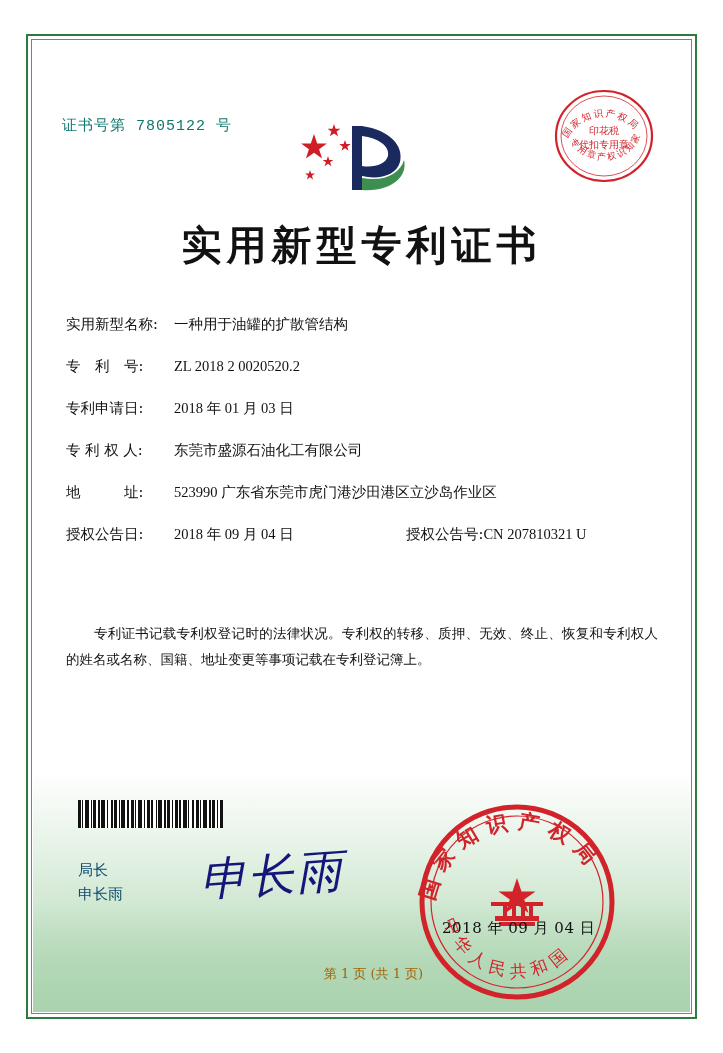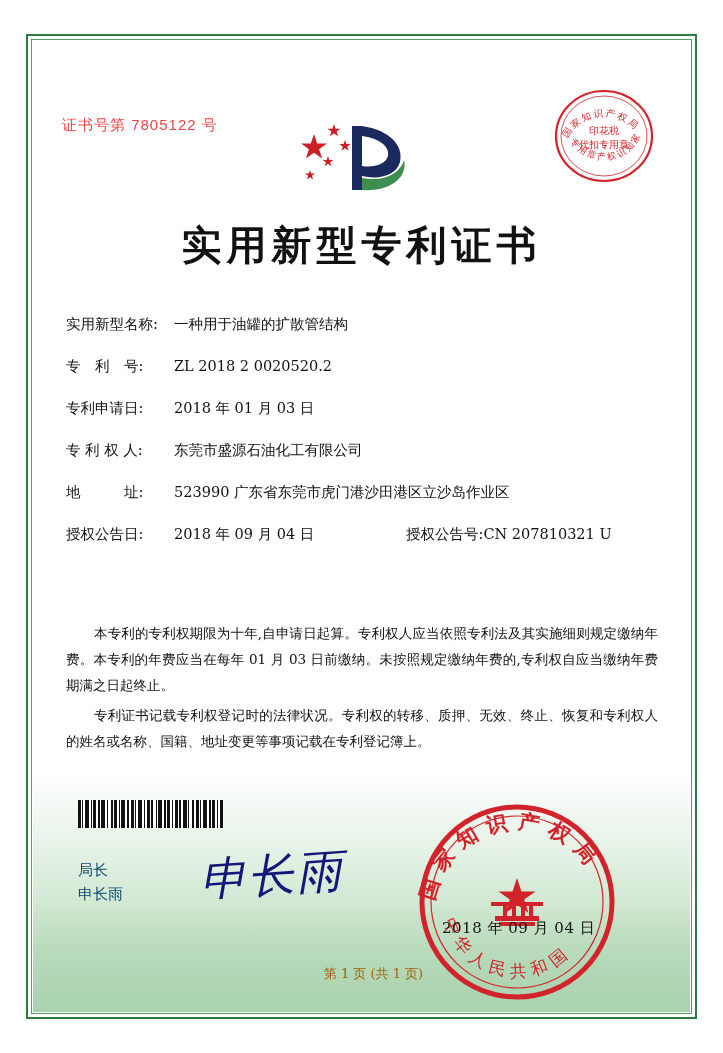--- a/index.html
+++ b/index.html
@@ -55,23 +55,23 @@
     background: linear-gradient(to bottom, rgba(196,226,198,0.0) 0%, rgba(170,210,174,0.75) 100%);
     pointer-events: none;
   }
 
   
   .cert-no {
     position: absolute;
     left: 62px;
     top: 116px;
     font-size: 15px;
-    color: #ef4444;
+    color: #0f766e;
     letter-spacing: 1px;
-    font-family: Liberation Sans, sans-serif;
+    font-family: Liberation Mono, monospace;
   }
 
   
   .logo {
     position: absolute;
     left: 292px;
     top: 118px;
     width: 118px;
     height: 78px;
   }
@@ -112,20 +112,21 @@
     height: 42px;
     white-space: nowrap;
   }
   .field-label {
     display: inline-block;
     width: 108px;
     letter-spacing: 0px;
   }
   .field-value {
     display: inline-block;
+    font-family: Liberation Serif, serif;
   }
   .field-row.grant {
     height: 40px;
   }
   .grant-right {
     position: absolute;
     left: 340px;
     top: 0;
   }
   .grant-right .field-label {
@@ -275,21 +276,20 @@
     </div>
     <div class="field-row grant">
       <span class="field-label">授权公告日:</span><span class="field-value">2018 年 09 月 04 日</span>
       <span class="grant-right">
         <span class="field-label">授权公告号:</span><span class="field-value">CN 207810321 U</span>
       </span>
     </div>
   </div>
 
   <div class="body-text">
-    <p>本专利的专利权期限为十年,自申请日起算。专利权人应当依照专利法及其实施细则规定缴纳年费。本专利的年费应当在每年 01 月 03 日前缴纳。未按照规定缴纳年费的,专利权自应当缴纳年费期满之日起终止。</p>
     <p>专利证书记载专利权登记时的法律状况。专利权的转移、质押、无效、终止、恢复和专利权人的姓名或名称、国籍、地址变更等事项记载在专利登记簿上。</p>
   </div>
 
   <div class="barcode">
     <i style="width:3px"></i><i style="width:1px;background:#fff"></i><i style="width:1px"></i><i style="width:2px;background:#fff"></i><i style="width:4px"></i><i style="width:2px;background:#fff"></i><i style="width:1px"></i><i style="width:1px;background:#fff"></i><i style="width:3px"></i><i style="width:2px;background:#fff"></i><i style="width:2px"></i><i style="width:1px;background:#fff"></i><i style="width:4px"></i><i style="width:2px;background:#fff"></i><i style="width:1px"></i><i style="width:3px;background:#fff"></i><i style="width:2px"></i><i style="width:1px;background:#fff"></i><i style="width:3px"></i><i style="width:2px;background:#fff"></i><i style="width:1px"></i><i style="width:1px;background:#fff"></i><i style="width:4px"></i><i style="width:2px;background:#fff"></i><i style="width:2px"></i><i style="width:2px;background:#fff"></i><i style="width:3px"></i><i style="width:1px;background:#fff"></i><i style="width:1px"></i><i style="width:2px;background:#fff"></i><i style="width:4px"></i><i style="width:2px;background:#fff"></i><i style="width:1px"></i><i style="width:2px;background:#fff"></i><i style="width:3px"></i><i style="width:1px;background:#fff"></i><i style="width:2px"></i><i style="width:3px;background:#fff"></i><i style="width:1px"></i><i style="width:1px;background:#fff"></i><i style="width:4px"></i><i style="width:2px;background:#fff"></i><i style="width:2px"></i><i style="width:1px;background:#fff"></i><i style="width:3px"></i><i style="width:2px;background:#fff"></i><i style="width:1px"></i><i style="width:2px;background:#fff"></i><i style="width:3px"></i><i style="width:1px;background:#fff"></i><i style="width:2px"></i><i style="width:2px;background:#fff"></i><i style="width:4px"></i><i style="width:1px;background:#fff"></i><i style="width:1px"></i><i style="width:3px;background:#fff"></i><i style="width:2px"></i><i style="width:2px;background:#fff"></i><i style="width:3px"></i><i style="width:1px;background:#fff"></i><i style="width:1px"></i><i style="width:2px;background:#fff"></i><i style="width:4px"></i><i style="width:2px;background:#fff"></i><i style="width:2px"></i><i style="width:1px;background:#fff"></i><i style="width:3px"></i><i style="width:2px;background:#fff"></i><i style="width:1px"></i><i style="width:2px;background:#fff"></i><i style="width:3px"></i>
   </div>
 
   <div class="director">
     <div>局长</div>
     <div>申长雨</div>

